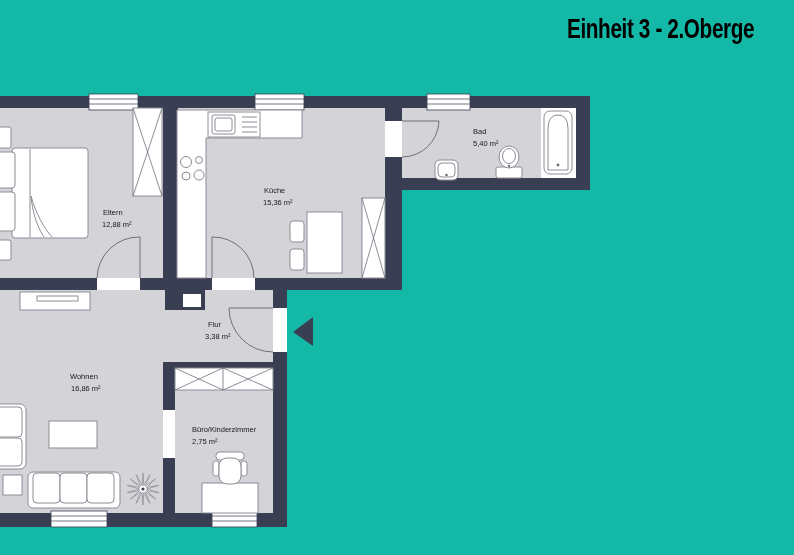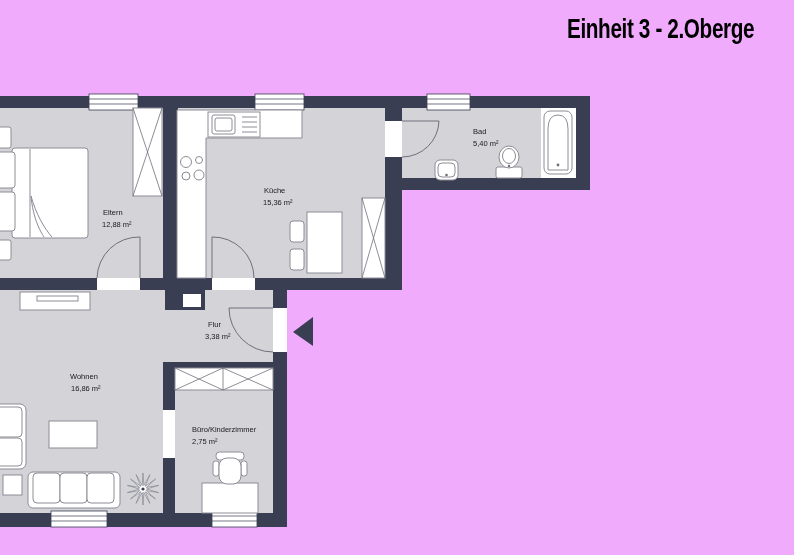--- a/index.html
+++ b/index.html
@@ -7,21 +7,21 @@
     --floor:#d3d3d8;
     --outline:#8c8c96;
     --door:#70707c;
     --text:#1a1a1a;
   }
   html,body{margin:0;padding:0;background:#fff;}
   #stage{
     position:relative;
     width:794px;height:555px;
     overflow:hidden;
-    background:#f0abfc;
+    background:#14b8a6;
     font-family:"Liberation Sans", sans-serif;
   }
   #plan{position:absolute;left:0;top:0;}
   #title{
     position:absolute;
     left:567px;top:13px;
     font-size:28px;
     font-weight:bold;
     color:#000;
     white-space:nowrap;

